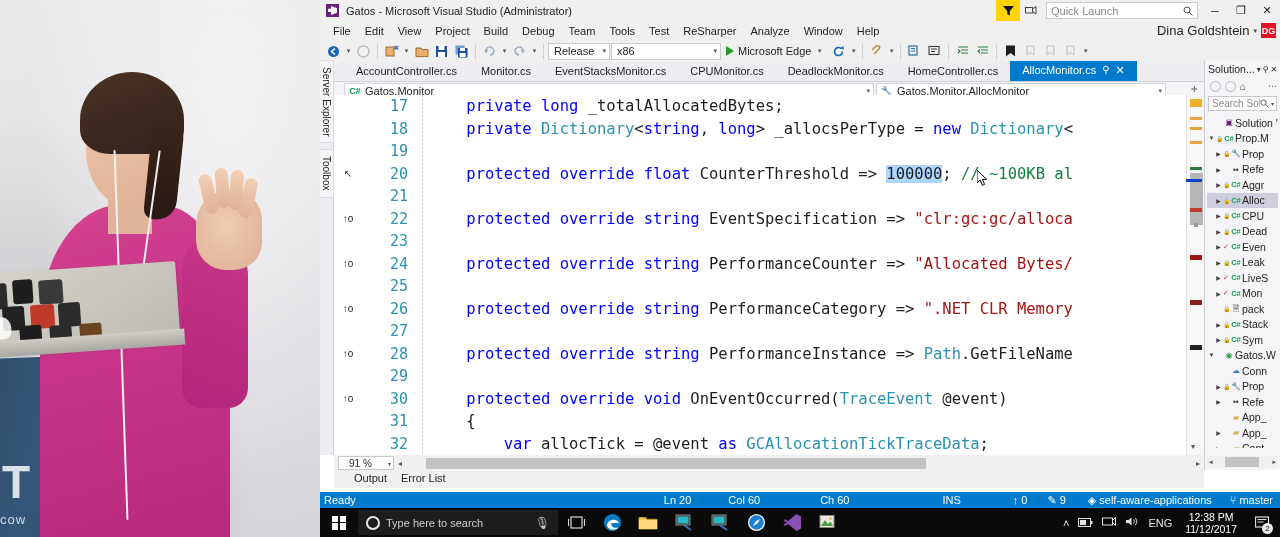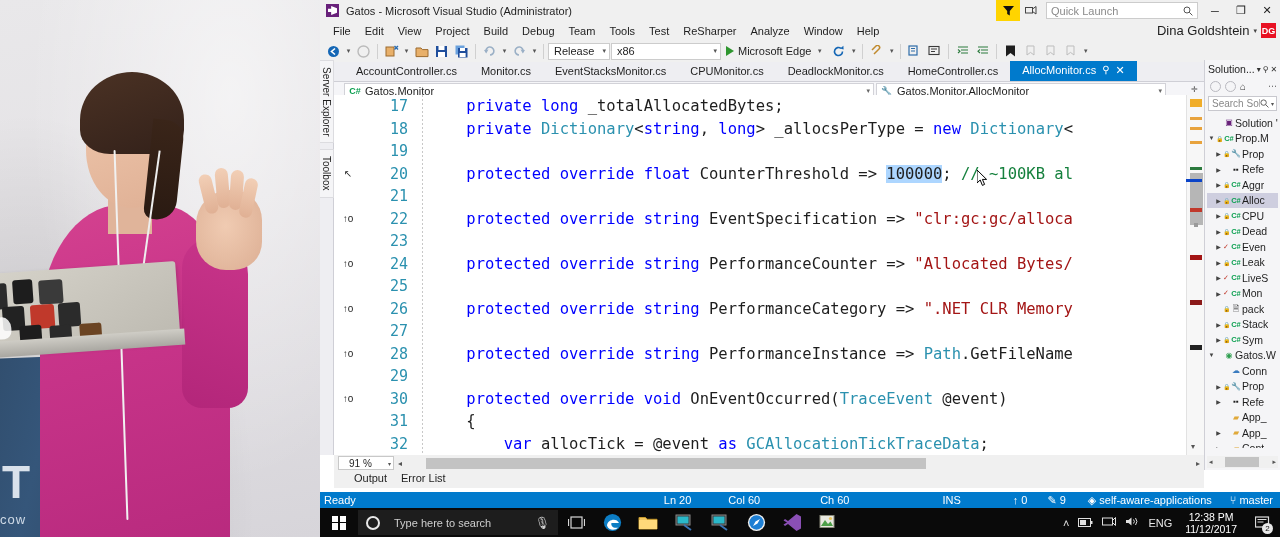--- a/index.html
+++ b/index.html
@@ -278,21 +278,21 @@
   }
   #statusbar .sb { padding:0 4px; white-space:nowrap; display:flex; align-items:center; gap:3px; }
   #sb-ready { padding-left:8px; }
 
   
   #taskbar { position:absolute; left:320px; top:508px; width:960px; height:29px; background:#0a0a0a;
              display:flex; align-items:center; }
   #startbtn-win { width:38px; height:29px; display:flex; align-items:center; justify-content:center; }
   #winlogo { width:14px; height:14px; display:grid; grid-template-columns:1fr 1fr; grid-template-rows:1fr 1fr; gap:1.5px; }
   #winlogo div { background:#fff; }
-  #searchbox { width:200px; height:25px; background:#1d1d1d; display:flex; align-items:center; gap:14px; padding-left:8px; }
+  #searchbox { width:200px; height:25px; background:#1d1d1d; display:flex; align-items:center; gap:6px; padding-left:8px; }
   #cortana { width:14px; height:14px; border:2px solid #e8e8e8; border-radius:50%; flex:0 0 auto; }
   #searchbox span { font-size:11px; color:#cfcfcf; }
   .tbicon { width:36px; height:29px; display:flex; align-items:center; justify-content:center; position:relative; }
   #tray { margin-left:auto; display:flex; align-items:center; gap:9px; padding-right:6px; }
   #tray .ti { font-size:11px; color:#e7e7e7; }
   #clock { font-size:10.5px; color:#fff; text-align:center; line-height:12px; padding:0 4px; }
   #notif { width:24px; height:29px; display:flex; align-items:center; justify-content:center; position:relative; }
   #notif-badge { position:absolute; right:1px; bottom:3px; width:11px; height:11px; border-radius:50%;
                  background:#e8e8e8; color:#111; font-size:8px; display:flex; align-items:center; justify-content:center; }
 </style>

